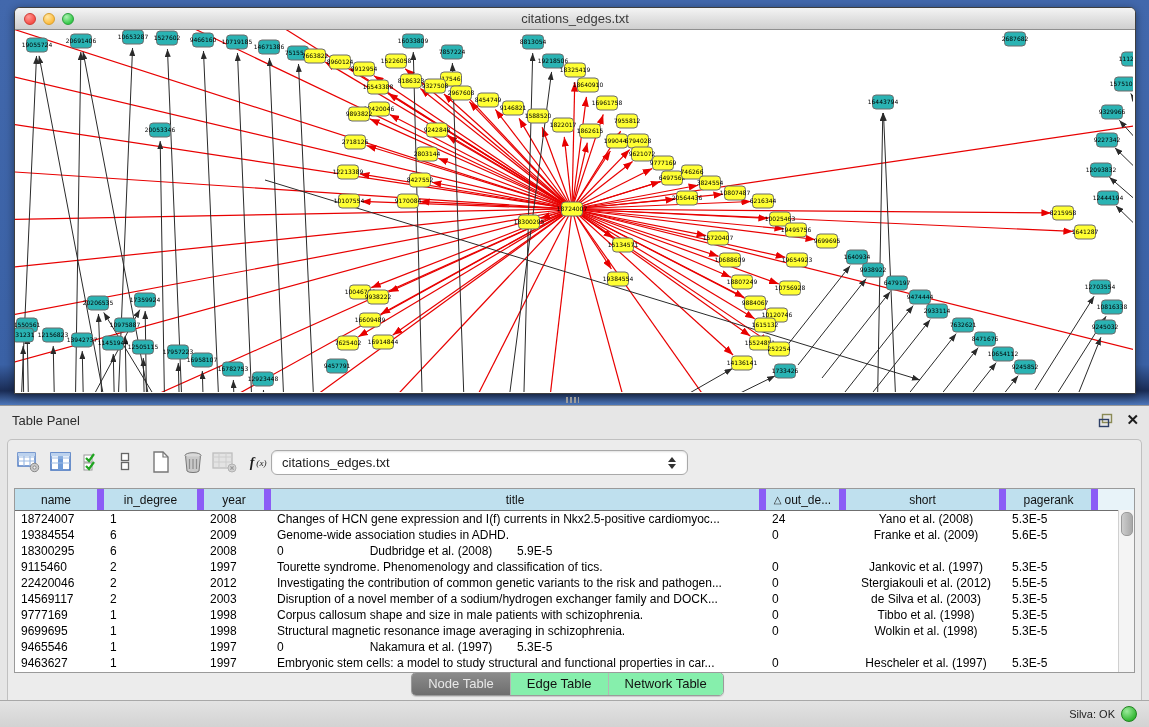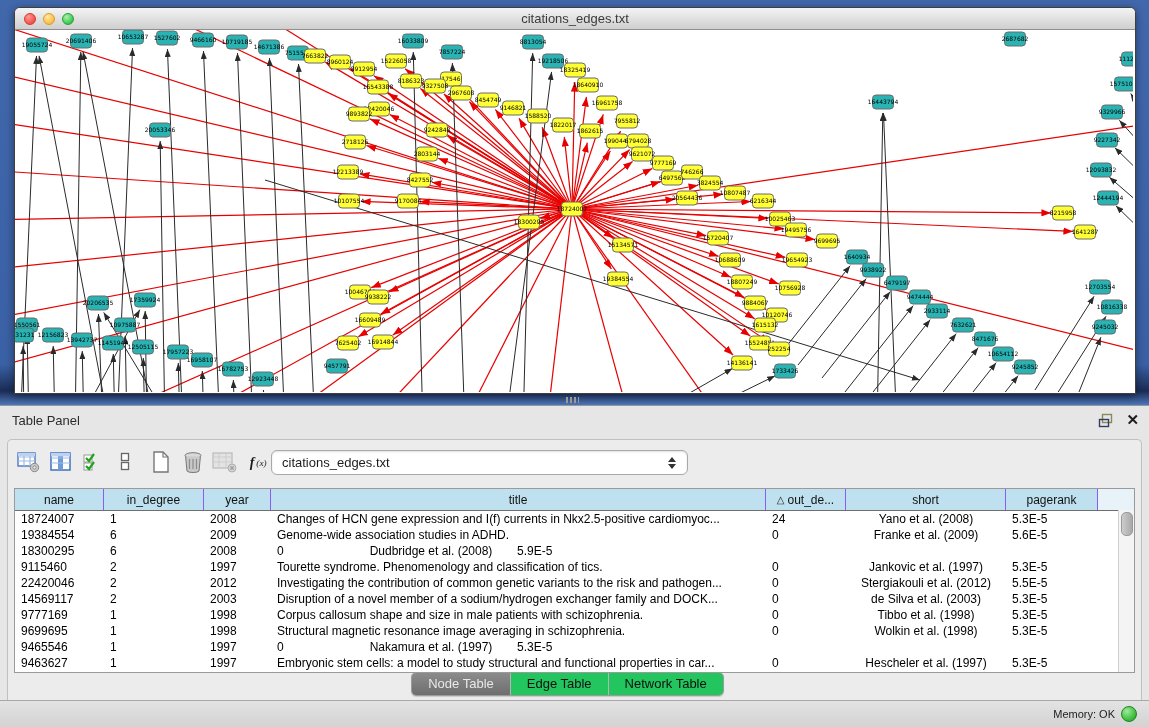--- a/index.html
+++ b/index.html
@@ -48,38 +48,38 @@
   .combo-text{flex:1;padding-left:10px;font-size:13px;color:#1c1c1c;
     white-space:nowrap;overflow:hidden;}
   .combo-arrows{width:22px;display:flex;flex-direction:column;align-items:center;gap:2px;padding-right:4px;}
   .combo-arrows span{width:0;height:0;border-left:4px solid transparent;border-right:4px solid transparent;}
   .arr-up{border-bottom:5px solid #333;}
   .arr-dn{border-top:5px solid #333;}
   
   .table-wrap{position:absolute;left:6px;right:6px;top:48px;height:183px;background:#fff;
     border:1px solid #9a9a9a;overflow:hidden;}
   .thead{display:flex;height:21px;background:#bfe0ee;border-bottom:1px solid #6f6f6f;}
-  .th{box-sizing:border-box;border-right:1px solid #8b5cf6;font-size:12px;color:#111;
+  .th{box-sizing:border-box;border-right:7px solid #8b5cf6;font-size:12px;color:#111;
     display:flex;align-items:center;justify-content:center;white-space:nowrap;overflow:hidden;}
   .th span{margin-right:3px;font-size:10px;color:#222;}
   .trow{display:flex;height:16px;}
   .td{box-sizing:border-box;font-size:12px;line-height:16px;color:#000;
     white-space:nowrap;overflow:hidden;padding-left:6px;}
   .td.center{text-align:center;padding-left:0;}
   .c0{width:89px;} .c1{width:100px;} .c2{width:67px;} .c3{width:495px;}
   .c4{width:80px;} .c5{width:160px;} .c6{width:92px;} .c7{flex:1;border-right:none;}
   .vscroll{position:absolute;right:0;top:21px;bottom:0;width:15px;background:#f4f4f4;
     border-left:1px solid #d0d0d0;}
   .vthumb{position:absolute;left:2px;top:2px;width:10px;height:22px;border-radius:5px;
     background:linear-gradient(90deg,#cdcdcd,#a8a8a8);border:1px solid #9a9a9a;}
   
   .tabs{position:absolute;left:0;right:14px;bottom:5px;display:flex;justify-content:center;}
   .tabs-inner{display:flex;border:1px solid #9b9b9b;border-radius:5px;overflow:hidden;
     box-shadow:0 1px 1px rgba(0,0,0,.15);}
-  .tab{height:22px;line-height:22px;padding:0 16px;font-size:13px;background:#22c55e;
+  .tab{height:22px;line-height:22px;padding:0 16px;font-size:13px;background:#86efac;
     color:#111;border-right:1px solid #b5b5b5;}
   .tab:last-child{border-right:none;}
   .tab.sel{background:linear-gradient(180deg,#8b8b8b,#6e6e6e);color:#e8e8e8;}
   
   .status-bar{position:absolute;left:0;top:700px;width:1149px;height:27px;
     background:linear-gradient(180deg,#e3e3e3,#d2d2d2);border-top:1px solid #a8a8a8;}
   .memory{position:absolute;right:34px;top:7px;font-size:11px;color:#222;}
   .mem-dot{position:absolute;right:12px;top:5px;width:14px;height:14px;border-radius:50%;
     background:radial-gradient(circle at 35% 30%,#9ceb9c,#2fb52f 75%);border:1px solid #208320;}
   .ico{display:block;}
@@ -886,17 +886,17 @@
       <div class="tabs-inner">
             <div class="tab sel">Node Table</div>
             <div class="tab">Edge Table</div>
             <div class="tab">Network Table</div>
           </div>
     </div>
   </div>
 </div>
 
 <div class="status-bar">
-  <div class="memory">Memory: OK</div>
+  <div class="memory">Silva: OK</div>
   <div class="mem-dot"></div>
 </div>
 
 </div>
 
 </body></html>

